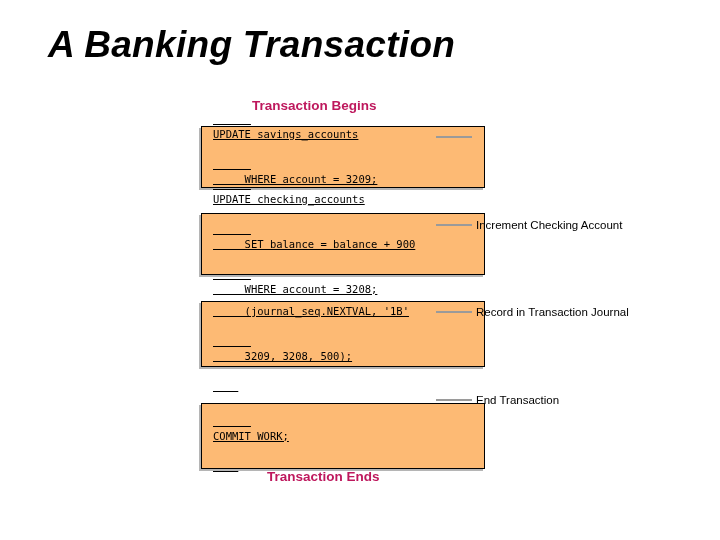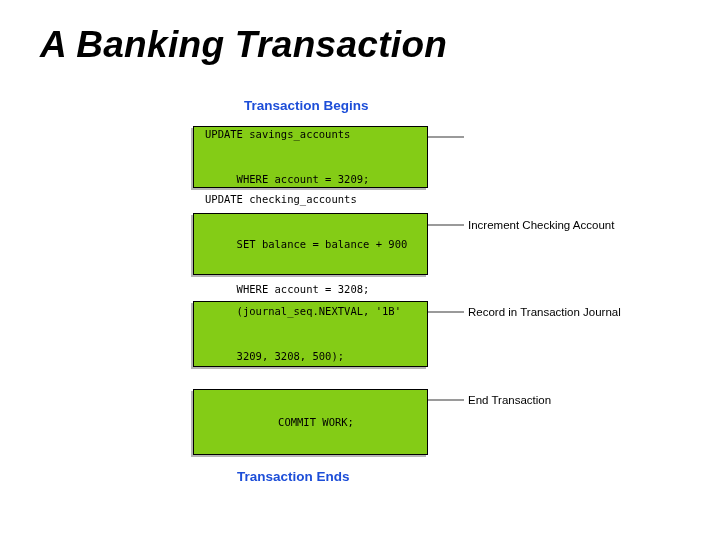--- a/index.html
+++ b/index.html
@@ -11,63 +11,65 @@
     height: 540px;
     background: #ffffff;
     font-family: "Liberation Sans", sans-serif;
     overflow: hidden;
     position: relative;
   }
 
   #slide {
     position: absolute;
     inset: 0;
+    margin-left: 8px;
   }
 
   
   .slide-title {
     position: absolute;
     left: 40px;
     top: 24px;
     font-size: 37px;
     font-weight: bold;
     font-style: italic;
     color: #000000;
     letter-spacing: 0.3px;
     white-space: nowrap;
   }
 
   
   .caption {
     position: absolute;
     font-size: 13.5px;
     font-weight: bold;
-    color: #1d4ed8;
+    color: #be185d;
     white-space: nowrap;
   }
   .caption-begins { left: 244px; top: 98px; }
-  .caption-ends   { left: 237px; top: 469px; }
+  .caption-ends   { left: 259px; top: 469px; }
 
   
   .code-box {
     position: absolute;
     left: 193px;
-    width: 235px;
+    width: 284px;
     border: 1.6px solid #000000;
-    background: #84cc16;
+    background: #fdba74;
     box-shadow: -2px 2px 0 0 rgba(120,120,120,0.55);
     box-sizing: border-box;
     display: flex;
     flex-direction: column;
     justify-content: center;
+    text-decoration: underline;
   }
   .code-box-1 { top: 126px; height: 62px; }
   .code-box-2 { top: 213px; height: 62px; }
   .code-box-3 { top: 301px; height: 66px; }
-  .code-box-4 { top: 389px; height: 66px; text-align: center; }
+  .code-box-4 { top: 403px; height: 66px; }
 
   .code-lines {
     font-family: "DejaVu Sans Mono", "Liberation Mono", monospace;
     font-size: 10.5px;
     line-height: 15px;
     color: #000000;
     padding-left: 11px;
     white-space: pre;
   }
   .code-line { white-space: pre; }

